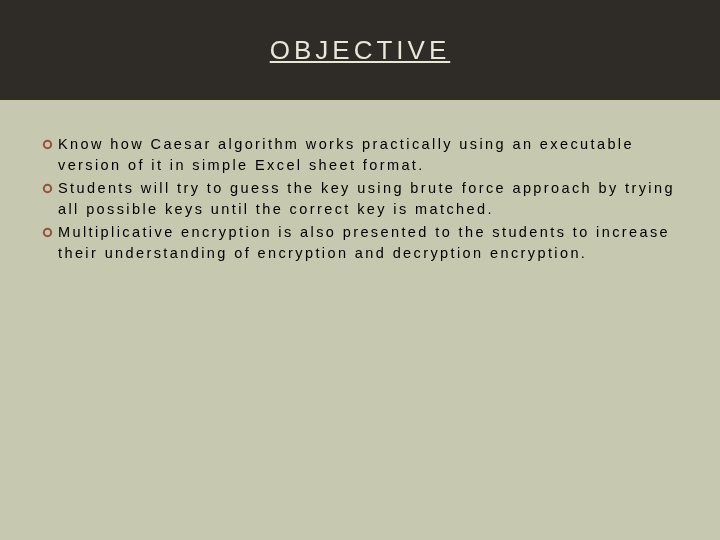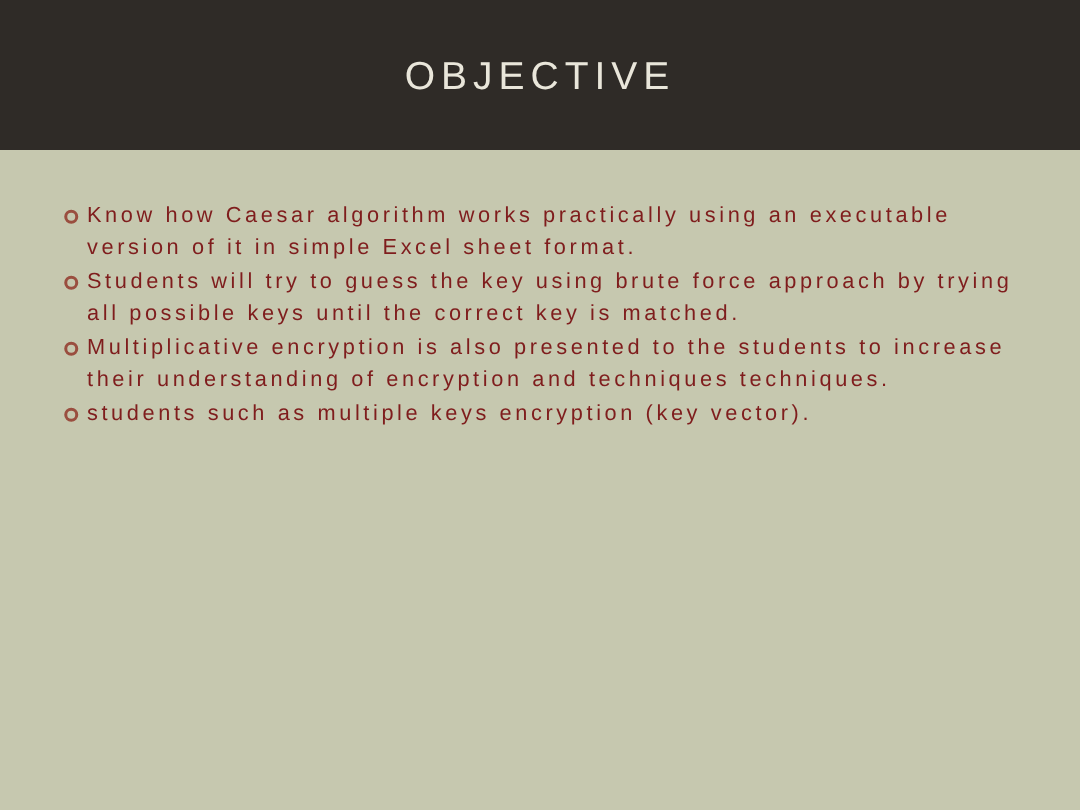--- a/index.html
+++ b/index.html
@@ -14,20 +14,21 @@
     height: 100px;
     display: flex;
     align-items: center;
     justify-content: center;
   }
   .title {
     color: #e9e6da;
     font-size: 26px;
     letter-spacing: 4px;
     font-weight: 400;
+    text-decoration: underline;
   }
   .content {
     padding: 34px 34px 20px 40px;
   }
   .bullet-item {
     display: flex;
     align-items: flex-start;
     margin-bottom: 2px;
   }
   .bullet-marker {
@@ -39,21 +40,21 @@
     justify-content: center;
     margin-right: 4px;
     margin-top: 1px;
   }
   .bullet-marker svg { display: block; }
   .bullet-text {
     font-size: 14.5px;
     line-height: 1.45;
     letter-spacing: 2.4px;
     font-weight: 500;
-    color: #7f1d1d;
+    color: #000000;
   }
 </style>
 </head>
 <body>
 
 <div class="header">
   <div class="title">OBJECTIVE</div>
 </div>
 
 <div class="content">
@@ -73,23 +74,15 @@
         </svg>
       </span>
       <span class="bullet-text">Students will try to guess the key using brute force approach by trying all possible keys until the correct key is matched.</span>
     </div>
     <div class="bullet-item">
       <span class="bullet-marker">
         <svg width="11" height="11" viewBox="0 0 12 12">
           <circle cx="6" cy="6" r="4" fill="none" stroke="#9a4e3f" stroke-width="2.2"></circle>
         </svg>
       </span>
-      <span class="bullet-text">Multiplicative encryption is also presented to the students to increase their understanding of encryption and techniques techniques.</span>
-    </div>
-    <div class="bullet-item">
-      <span class="bullet-marker">
-        <svg width="11" height="11" viewBox="0 0 12 12">
-          <circle cx="6" cy="6" r="4" fill="none" stroke="#9a4e3f" stroke-width="2.2"></circle>
-        </svg>
-      </span>
-      <span class="bullet-text">students such as multiple keys encryption (key vector).</span>
+      <span class="bullet-text">Multiplicative encryption is also presented to the students to increase their understanding of encryption and decryption encryption.</span>
     </div>
   </div>
 
 </body></html>

